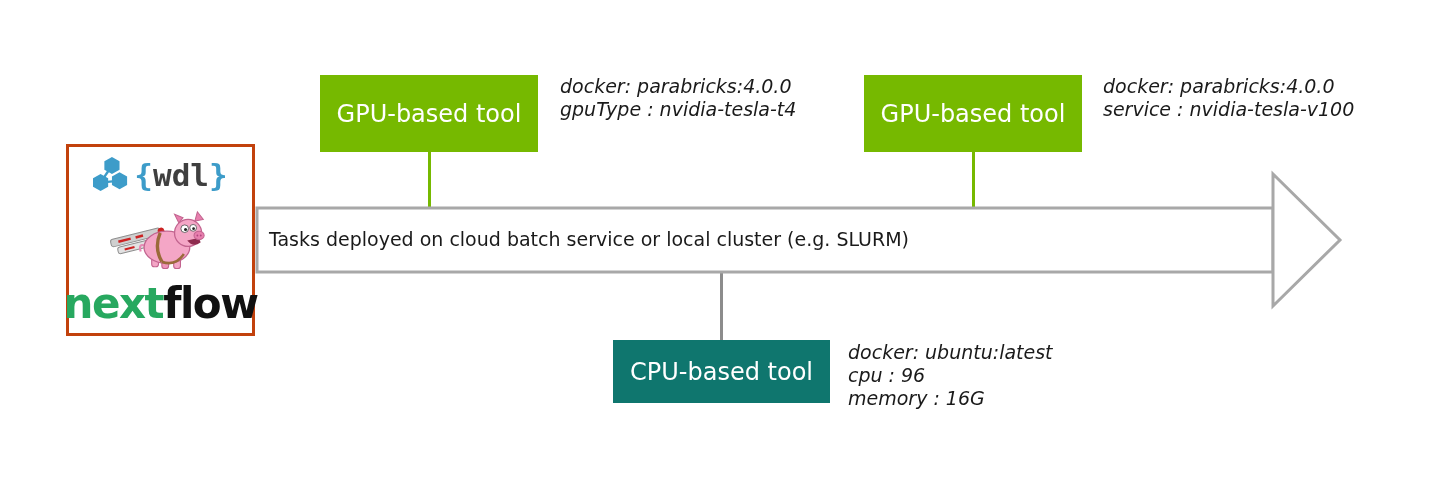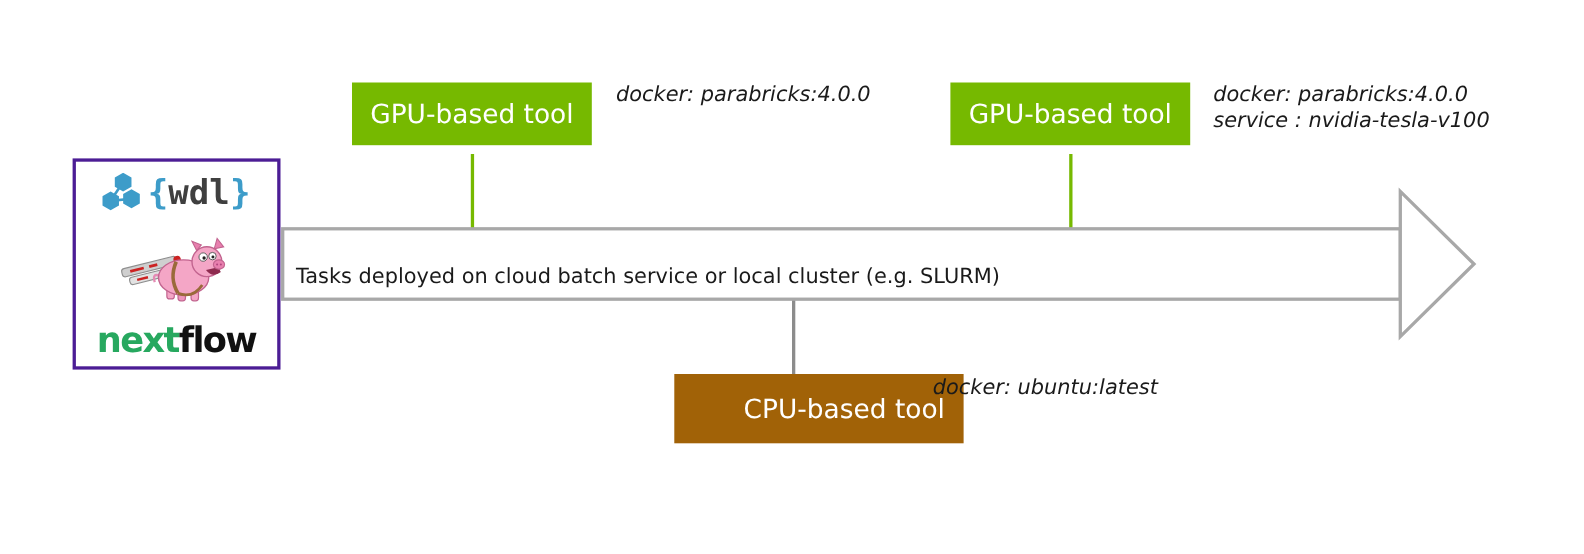--- a/index.html
+++ b/index.html
@@ -6,49 +6,49 @@
   .canvas{
     position:relative;
     width:1440px;height:504px;
     background:#ffffff;
     font-family:"DejaVu Sans", sans-serif;
     overflow:hidden;
   }
   
   .logo-panel{
     position:absolute;left:66px;top:144px;width:189px;height:192px;
-    background:#ffffff;border:3px solid #4c1d95;box-sizing:border-box;
+    background:#ffffff;border:3px solid #c2410c;box-sizing:border-box;
     display:flex;flex-direction:column;align-items:center;justify-content:space-between;
     padding:10px 6px 8px 6px;z-index:4;
   }
   .wdl-row{display:flex;align-items:center;gap:5px;}
   .wdl-text{
     font-family:"DejaVu Sans Mono", monospace;
     font-size:31px;font-weight:600;color:#3F3F3F;line-height:1;
   }
   .wdl-brace{color:#3D9CC9;font-weight:600;}
   .nextflow{
-    font-size:32px;font-weight:700;letter-spacing:-1.5px;line-height:1;
+    font-size:42px;font-weight:700;letter-spacing:-1.5px;line-height:1;
     color:#111111;
   }
   .nextflow .nf-next{color:#27A85F;}
   
   .arrow-svg{position:absolute;left:255px;top:170px;z-index:2;}
   .arrow-label{
     position:absolute;left:269px;top:228px;z-index:3;
-    font-size:19px;color:#1A1A1A;white-space:nowrap;margin-top:12px;
+    font-size:19px;color:#1A1A1A;white-space:nowrap;
   }
   
   .tool-box{
-    position:absolute;width:218px;height:57px;z-index:3;
+    position:absolute;width:218px;height:77px;z-index:3;
     display:flex;align-items:center;justify-content:center;
     color:#ffffff;font-size:24px;white-space:nowrap;
   }
   .gpu-box{background:#76B900;}
-  .cpu-box{background:#a16207;width:217px;height:63px;padding-left:46px;}
+  .cpu-box{background:#0f766e;width:217px;height:63px;}
   #gpu-box-1{left:320px;top:75px;}
   #gpu-box-2{left:864px;top:75px;}
   #cpu-box{left:613px;top:340px;}
   
   .connector{position:absolute;width:3px;z-index:1;}
   .connector.green{background:#76B900;}
   .connector.gray{background:#8C8C8C;}
   #connector-gpu1{left:428px;top:140px;height:70px;}
   #connector-gpu2{left:972px;top:140px;height:70px;}
   #connector-cpu{left:720px;top:270px;height:71px;}
@@ -128,30 +128,33 @@
     </svg>
 
     <div class="nextflow"><span class="nf-next">next</span><span>flow</span></div>
   </div>
 
   <div class="tool-box gpu-box" id="gpu-box-1">
     <span>GPU-based tool</span>
   </div>
   <div class="annotation" id="annotation-gpu1">
     <div>docker: parabricks:4.0.0</div>
+    <div>gpuType : nvidia-tesla-t4</div>
   </div>
 
   <div class="tool-box gpu-box" id="gpu-box-2">
     <span>GPU-based tool</span>
   </div>
   <div class="annotation" id="annotation-gpu2">
     <div>docker: parabricks:4.0.0</div>
     <div>service : nvidia-tesla-v100</div>
   </div>
 
   <div class="tool-box cpu-box" id="cpu-box">
     <span>CPU-based tool</span>
   </div>
   <div class="annotation" id="annotation-cpu">
     <div>docker: ubuntu:latest</div>
+    <div>cpu : 96</div>
+    <div>memory : 16G</div>
   </div>
 
 </div>
 
 </body></html>

